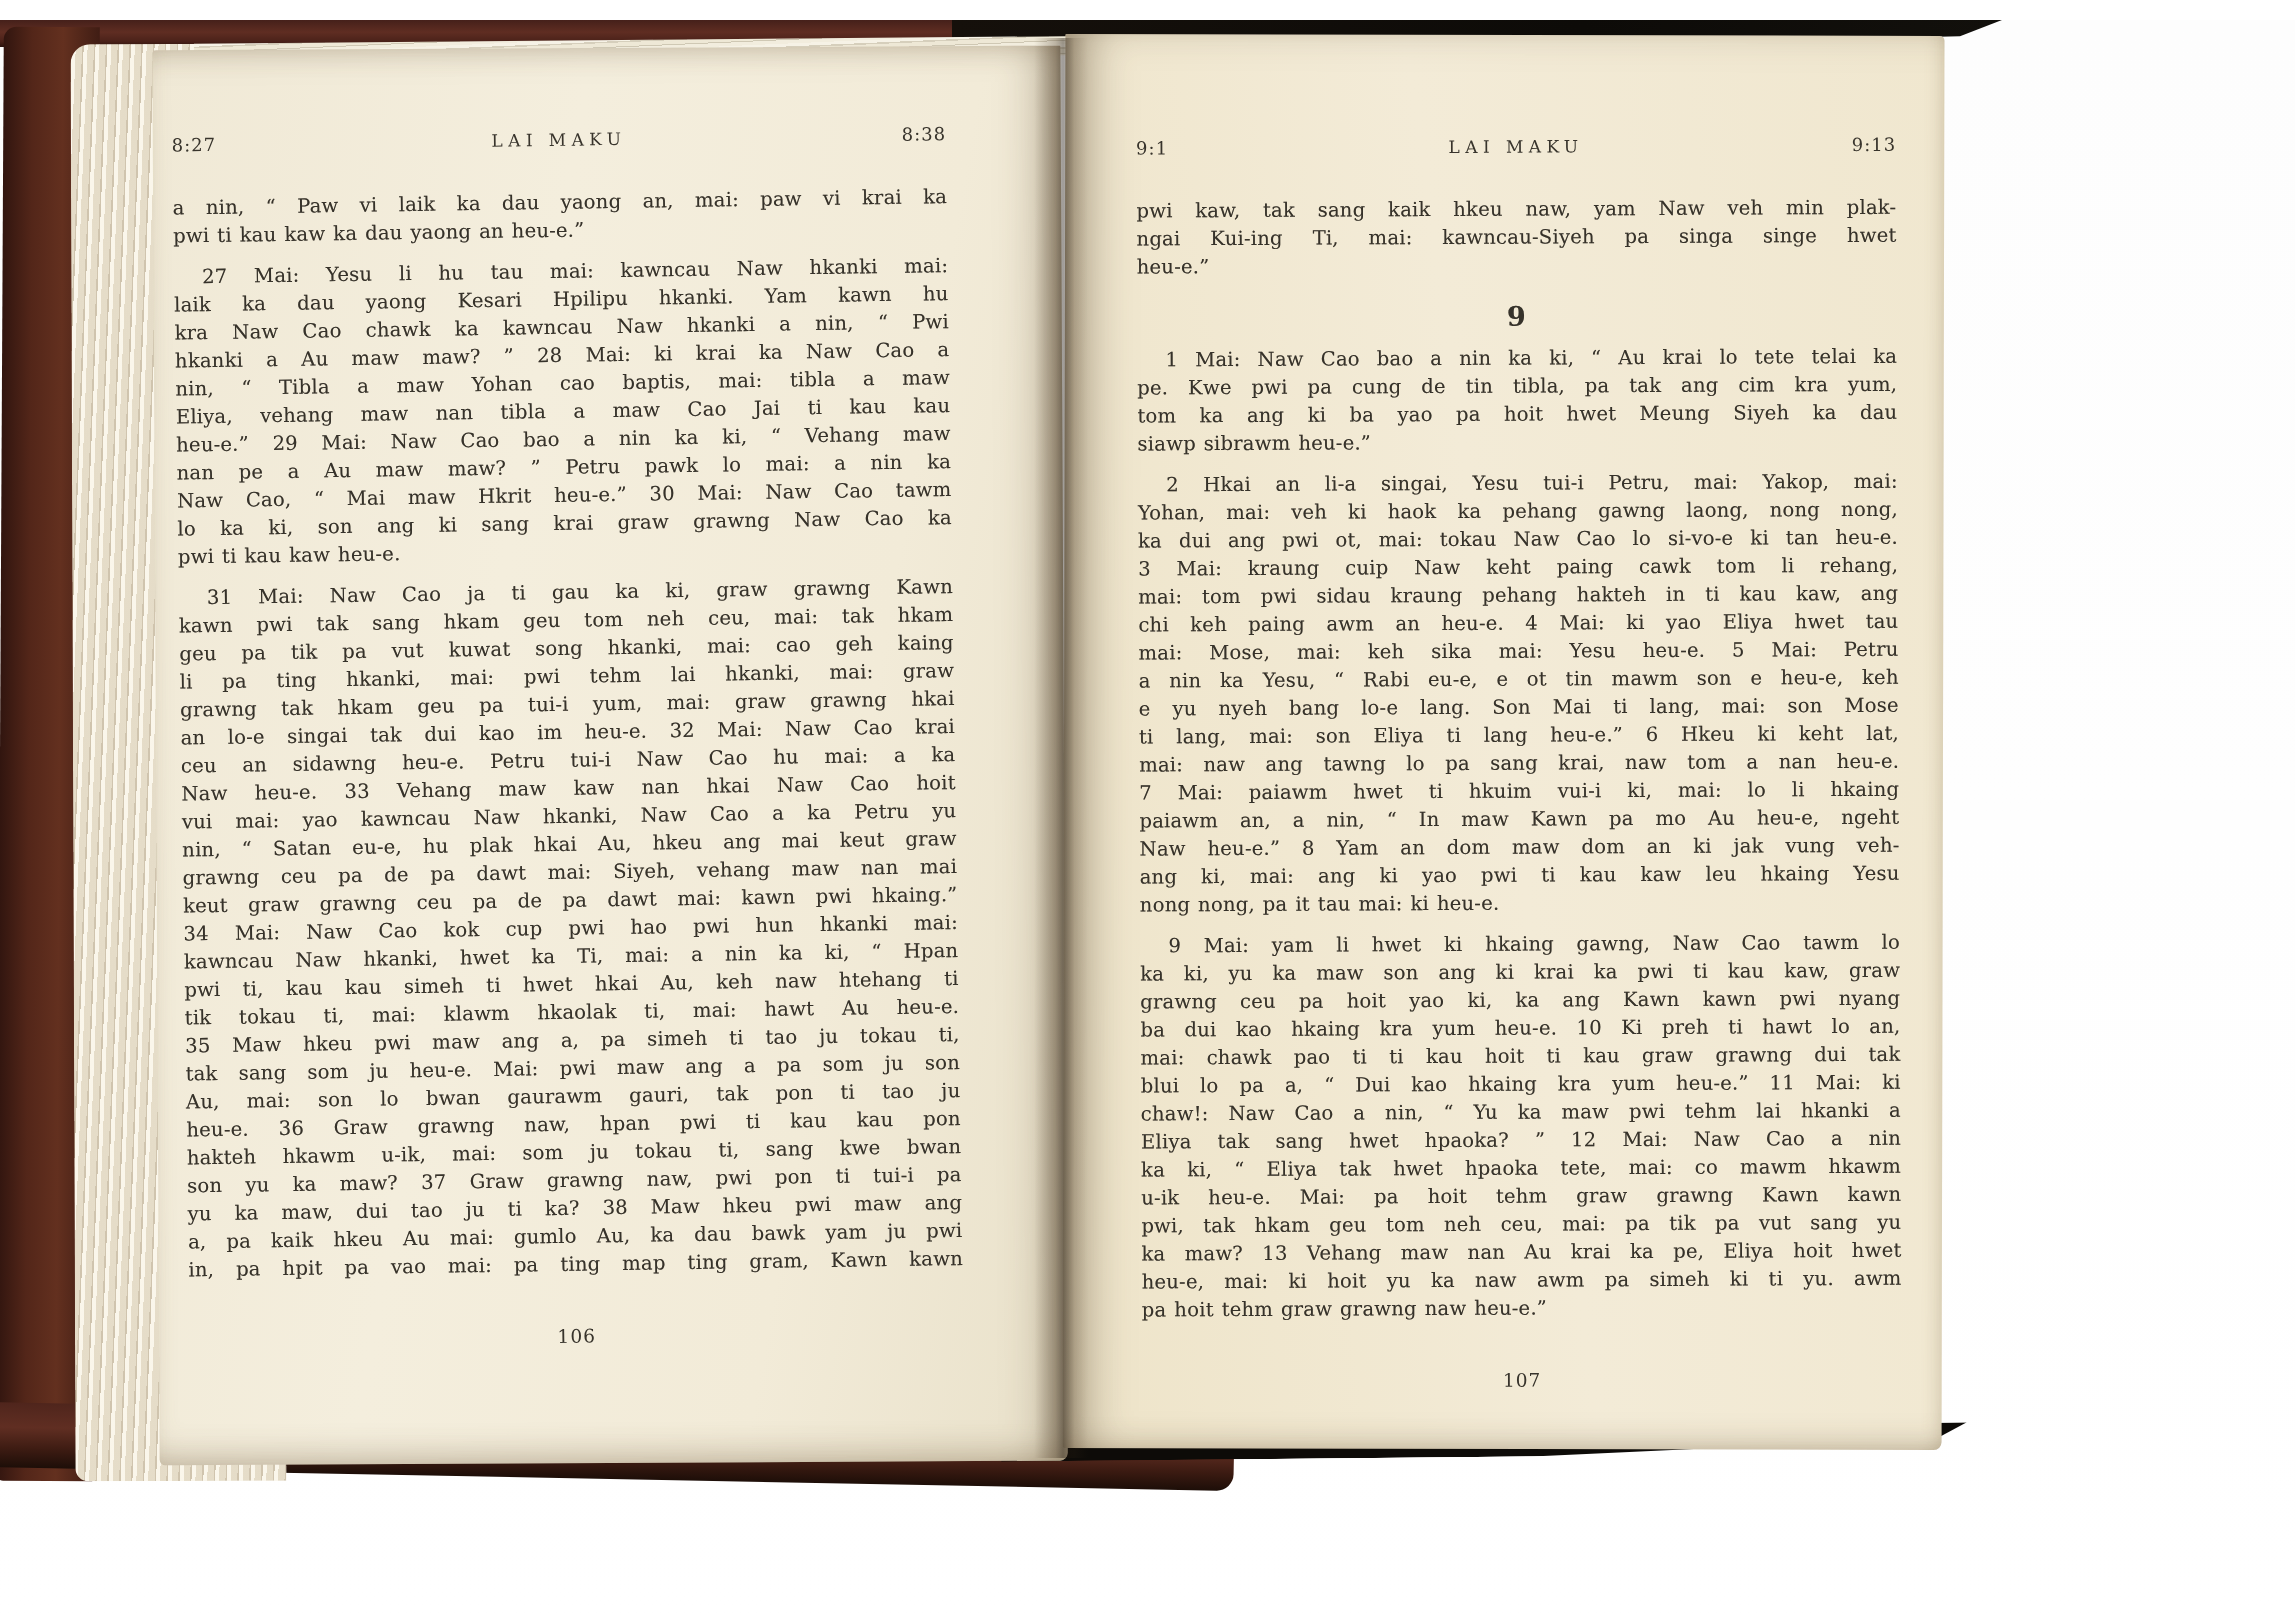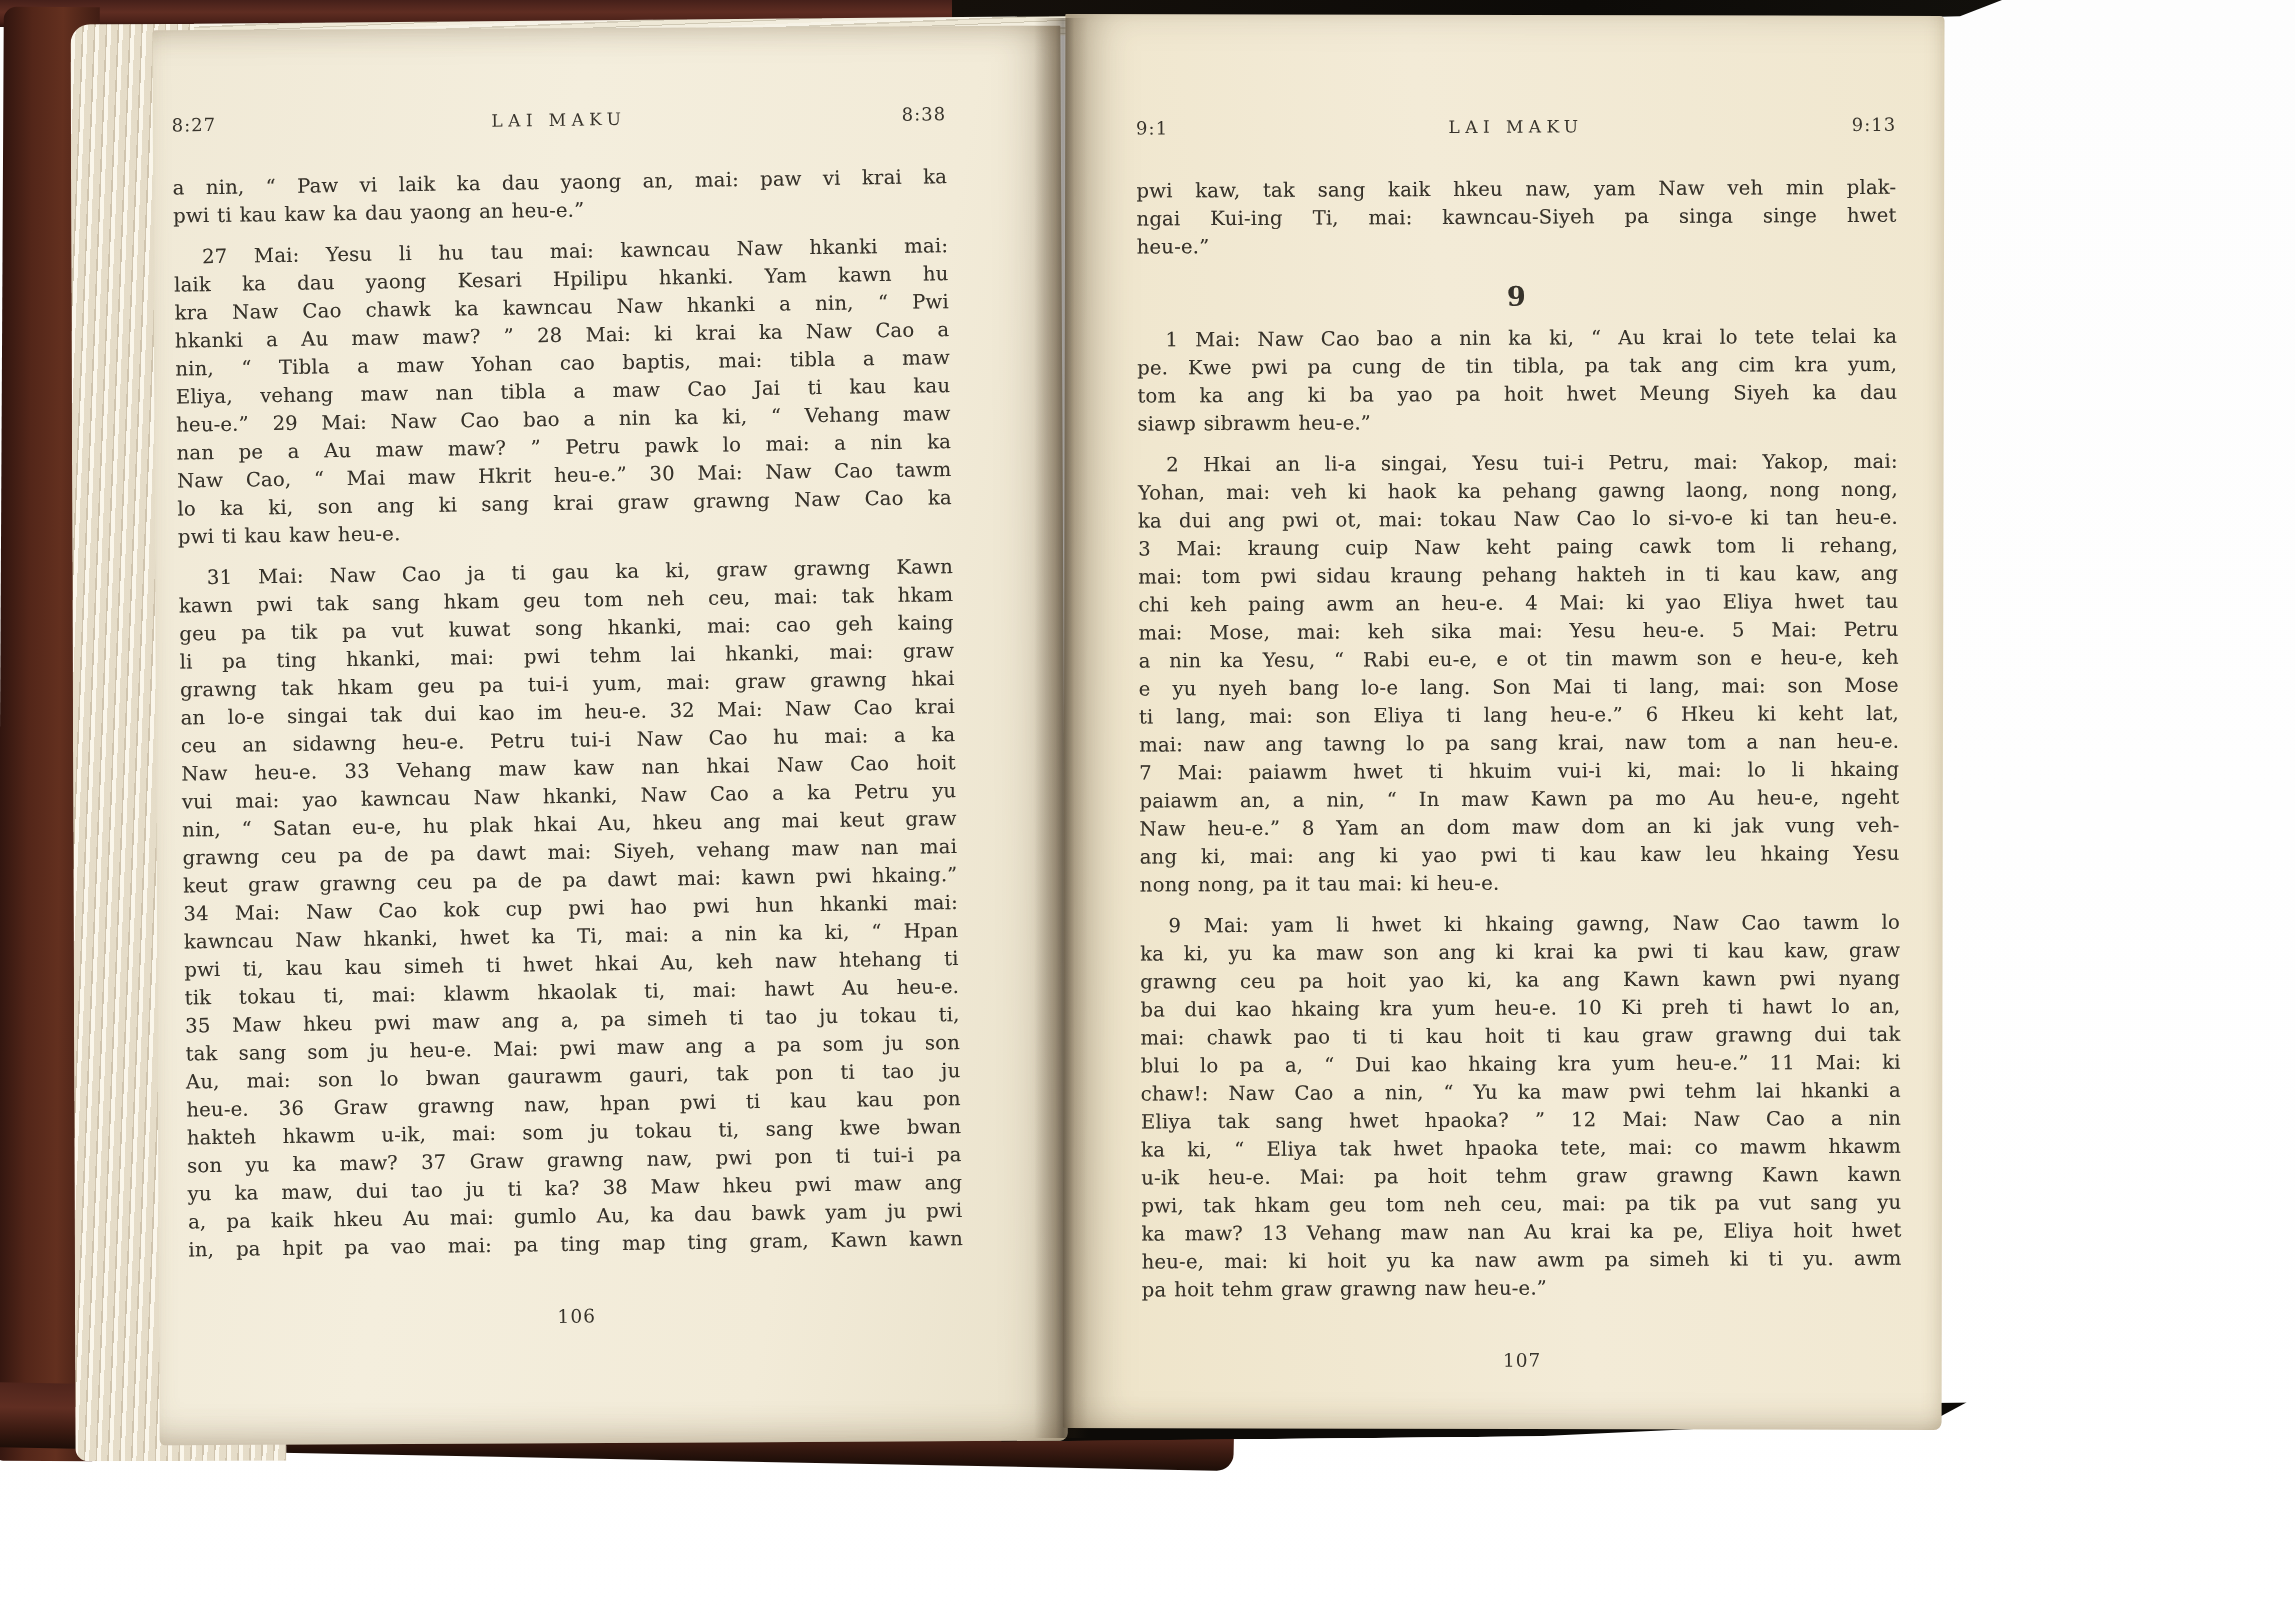--- a/index.html
+++ b/index.html
@@ -2,21 +2,21 @@
 <html style="font-size:7.8px"><head>
 <meta charset="utf-8">
 <style>
   html, body {
     margin: 0; padding: 0;
     width: 2295px; height: 1622px;
     overflow: hidden;
     background: #ffffff;
     font-family: "DejaVu Serif", "Liberation Serif", serif;
   }
-  .scan { position: absolute; inset: 0; background: linear-gradient(180deg, #fdfdfd 0%, #ffffff 100%); }
+  .scan { position: absolute; inset: 0; background: linear-gradient(180deg, #fdfdfd 0%, #ffffff 100%); margin-top: 20px; }
 
   
   .cover-top {
     position: absolute; left: 0; top: 0; width: 976px; height: 26.5px; z-index: 1;
     background: linear-gradient(to bottom, #45201a 0%, #5f2d22 45%, #4a2119 80%, #2a120c 100%);
   }
   .cover-top-dark {
     position: absolute; left: 952px; top: 0; width: 1050px; height: 22.6px; z-index: 1;
     background: linear-gradient(to right, #15100b 0%, #0d0b08 60%, #12100c 100%);
     clip-path: polygon(0 0, 100% 0, 96% 72%, 70% 100%, 0 100%);

